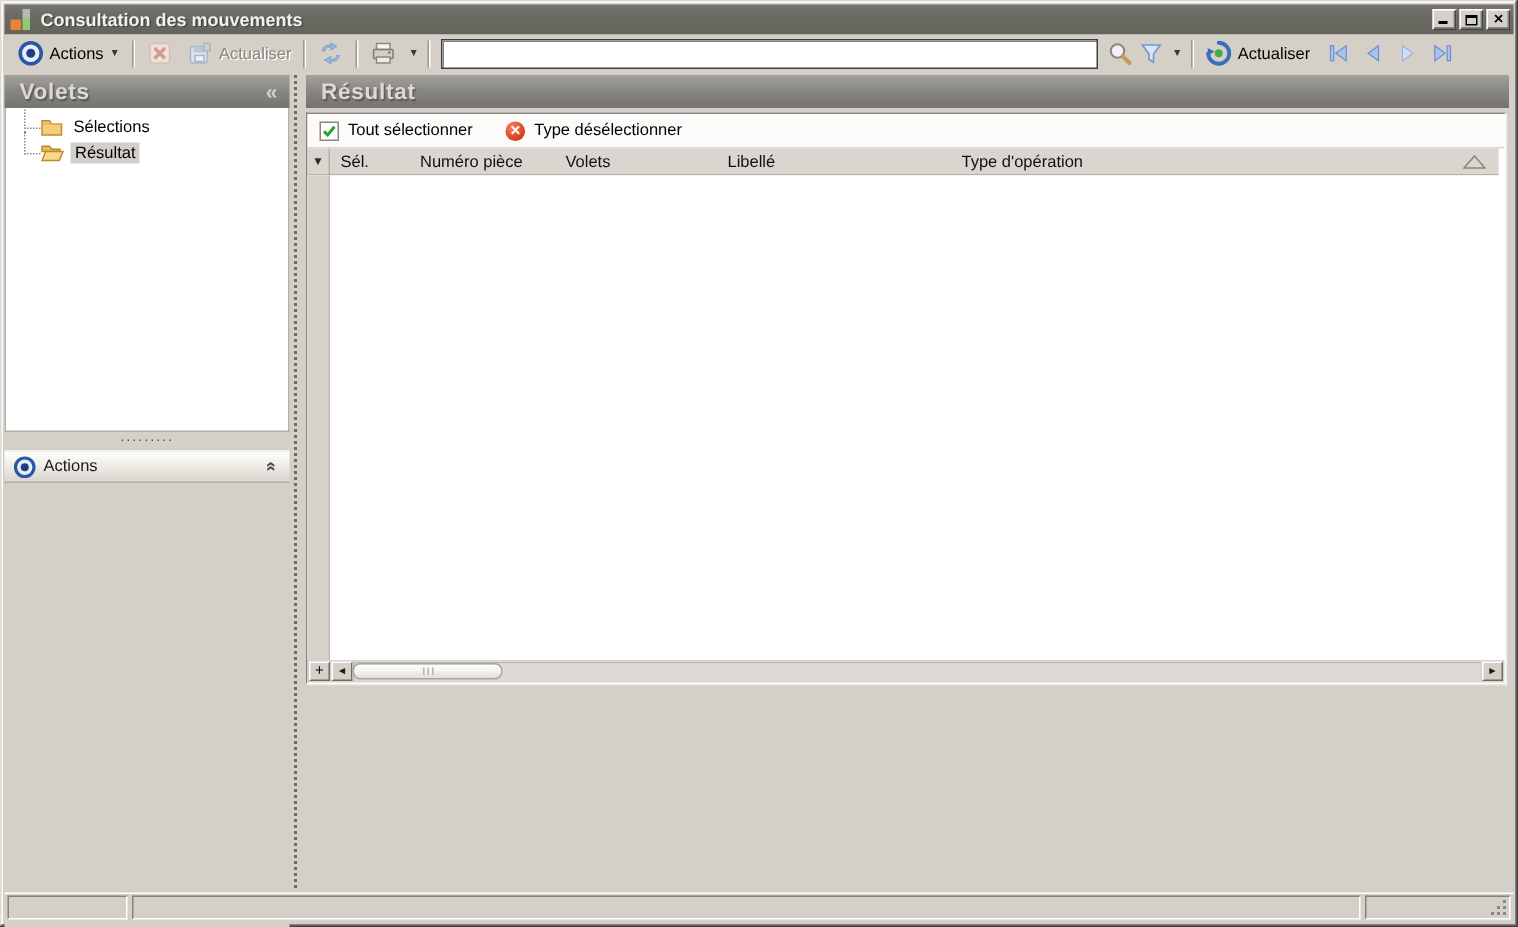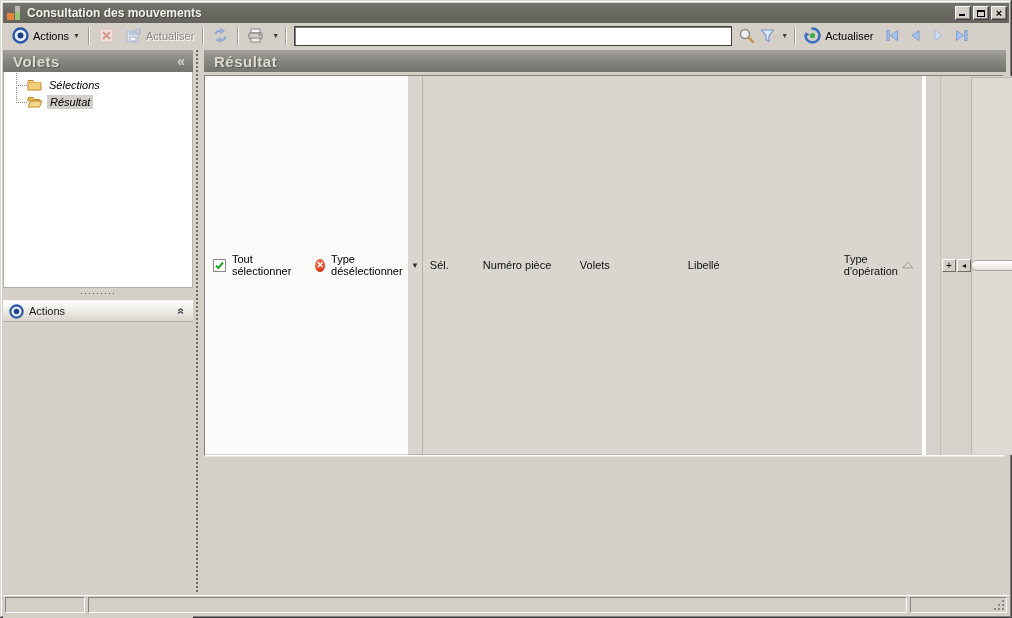--- a/index.html
+++ b/index.html
@@ -58,39 +58,39 @@
     border-bottom:1px solid #b2afa8; border-top:1px solid #f5f4f1;
     display:flex; align-items:center; padding:0 8px 0 6px; gap:5px; }
   .section-bar .sb-text { font-size:11px; color:#1a1a18; }
   .chevron-up { margin-left:auto; color:#4a4d55; font-size:12px; font-weight:bold;
     transform:rotate(90deg); display:inline-block; cursor:default; }
   .tree-area { flex:0 0 216px; background:#ffffff; border:1px solid #b2afa8; border-top:none;
     padding-top:4px; overflow:hidden; }
   .tree-item { display:flex; align-items:center; height:17px; padding-left:12px; cursor:default; }
   .tree-line { width:11px; height:16px; margin-top:-14px;
     border-left:1px dotted #8f8d86; border-bottom:1px dotted #8f8d86; }
-  .tree-item .ti-label { padding:1px 3px; font-size:11px; margin-left:4px;font-style:italic; }
+  .tree-item .ti-label { padding:1px 3px; font-size:11px; margin-left:4px; }
   .tree-item.selected .ti-label { background:#d2cfc8; }
   .h-splitter { flex:0 0 10px; display:flex; align-items:center; justify-content:center;
     color:#45443f; font-size:9px; letter-spacing:1px; line-height:6px; cursor:default; }
   .sidebar-fill { flex:1 1 auto; }
   .sidebar-bottom { flex:0 0 24px;
     background:linear-gradient(180deg,#8d8b85 0%,#7b7973 50%,#6f6d66 100%);
     display:flex; align-items:center; justify-content:flex-end; padding-right:12px; }
   .overflow-tri { color:#d5d2cb; font-size:9px; }
   .v-splitter { position:absolute; left:193px; top:50px; width:7px; height:542px; }
   .v-splitter::after { content:""; position:absolute; right:2px; top:0; bottom:0;
     border-right:2px dotted #6f6d66; }
   
   .main { position:absolute; left:200px; top:50px; right:6px; height:542px; }
   .main .panel-header { margin-left:4px; }
   .content { margin:3px 2px 0 4px; height:381px;
     border:1px solid #85837d; border-bottom-color:#fff; border-right-color:#fff;
     box-shadow:1px 1px 0 #e8e6e0;
-    background:#fff; display:flex; flex-direction:row; }
+    background:#fff; display:flex; flex-direction:column;justify-content:flex-end; }
   .select-toolbar { flex:0 0 23px; background:#fcfbf9; display:flex; align-items:center;
     gap:6px; padding-left:8px; border-bottom:1px solid #d8d5ce; }
   .chk-icon { width:13px; height:13px; background:#fff; border:1px solid #8a8880;
     display:flex; align-items:center; justify-content:center; }
   .redx-icon { width:13px; height:13px; border-radius:50%;
     background:radial-gradient(circle at 35% 30%, #f4825f 0%, #d93a1c 70%, #b52d12 100%);
     color:#fff; font-size:9px; font-weight:bold; line-height:12px; text-align:center; margin-left:12px; }
   .st-label { font-size:11px; margin-right:4px; }
   .grid-header { flex:0 0 18px; display:flex; background:#d9d6cf;
     border-bottom:1px solid #b5b2ab; margin-right:4px; }

